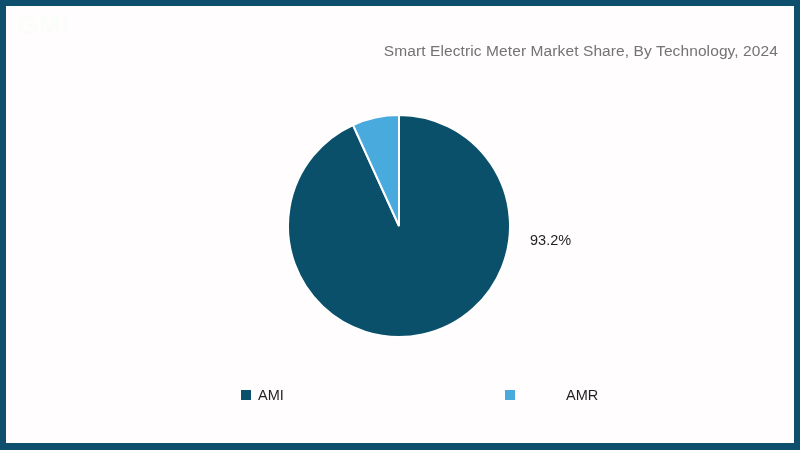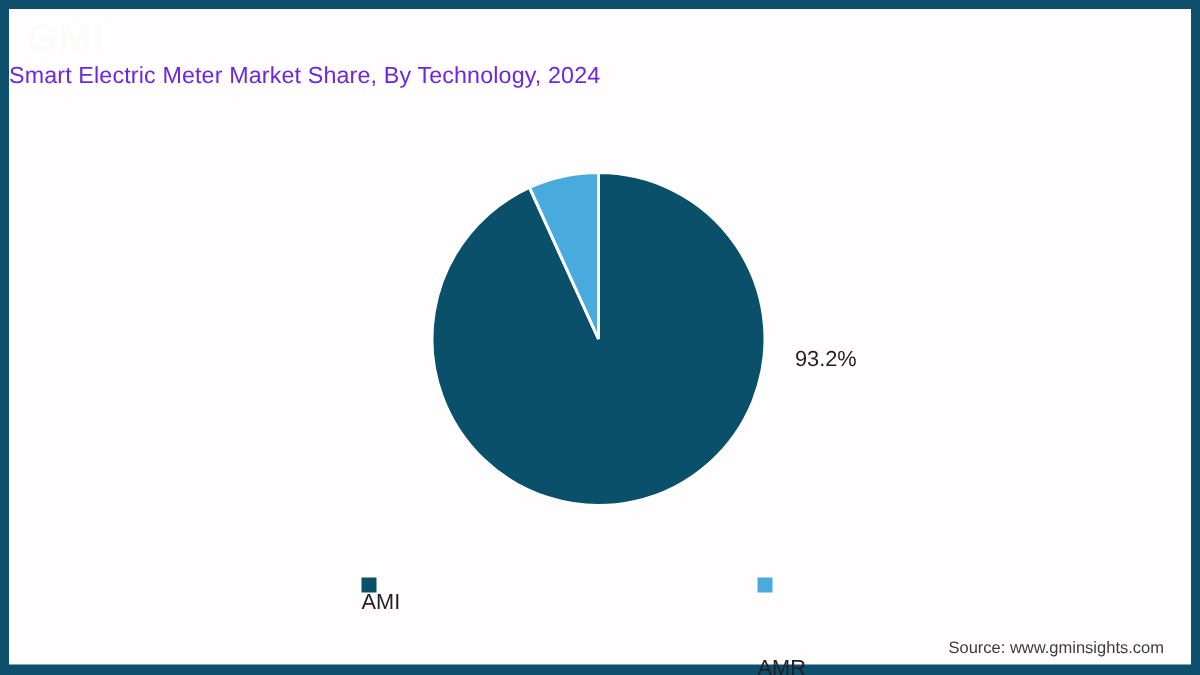--- a/index.html
+++ b/index.html
@@ -36,25 +36,25 @@
     letter-spacing: 1px;
     color: #fafefa;
     opacity: 0.75;
     user-select: none;
     font-family: "Liberation Sans", sans-serif;
   }
 
   #chart-title {
     position: absolute;
     left: 0;
-    right: 4px;
+    right: 16px;
     top: 36px;
-    text-align: left;
+    text-align: right;
     font-size: 15.5px;
-    color: #6d28d9;
+    color: #737373;
     font-family: "Liberation Sans", sans-serif;
     letter-spacing: 0.1px;
   }
 
   #pie-wrap {
     position: absolute;
     left: 281px;   
     top: 108px;    
     width: 224px;
     height: 224px;
@@ -77,23 +77,22 @@
   #legend {
     position: absolute;
     left: 0;
     right: 0;
     top: 379px;  
     height: 20px;
   }
   .legend-item {
     position: absolute;
     display: flex;
-    align-items: flex-start;
+    align-items: center;
     height: 20px;
-    flex-direction: column;
   }
   .legend-item.first  { left: 235px; }  
   .legend-item.second { left: 499px; gap: 44px; }  
   .legend-swatch {
     width: 10px;
     height: 10px;
     margin-right: 7px;
     flex: 0 0 auto;
   }
   .legend-label {
@@ -134,15 +133,14 @@
     <div class="legend-item first">
       <span class="legend-swatch" id="swatch-0" style="background: rgb(11, 80, 107);"></span>
       <span class="legend-label">AMI</span>
     </div>
     <div class="legend-item second">
       <span class="legend-swatch" id="swatch-1" style="background: rgb(73, 170, 222);"></span>
       <span class="legend-label">AMR</span>
     </div>
   </div>
 
-  <div id="source">Source: www.gminsights.com</div>
 
 </div>
 
 </body></html>

